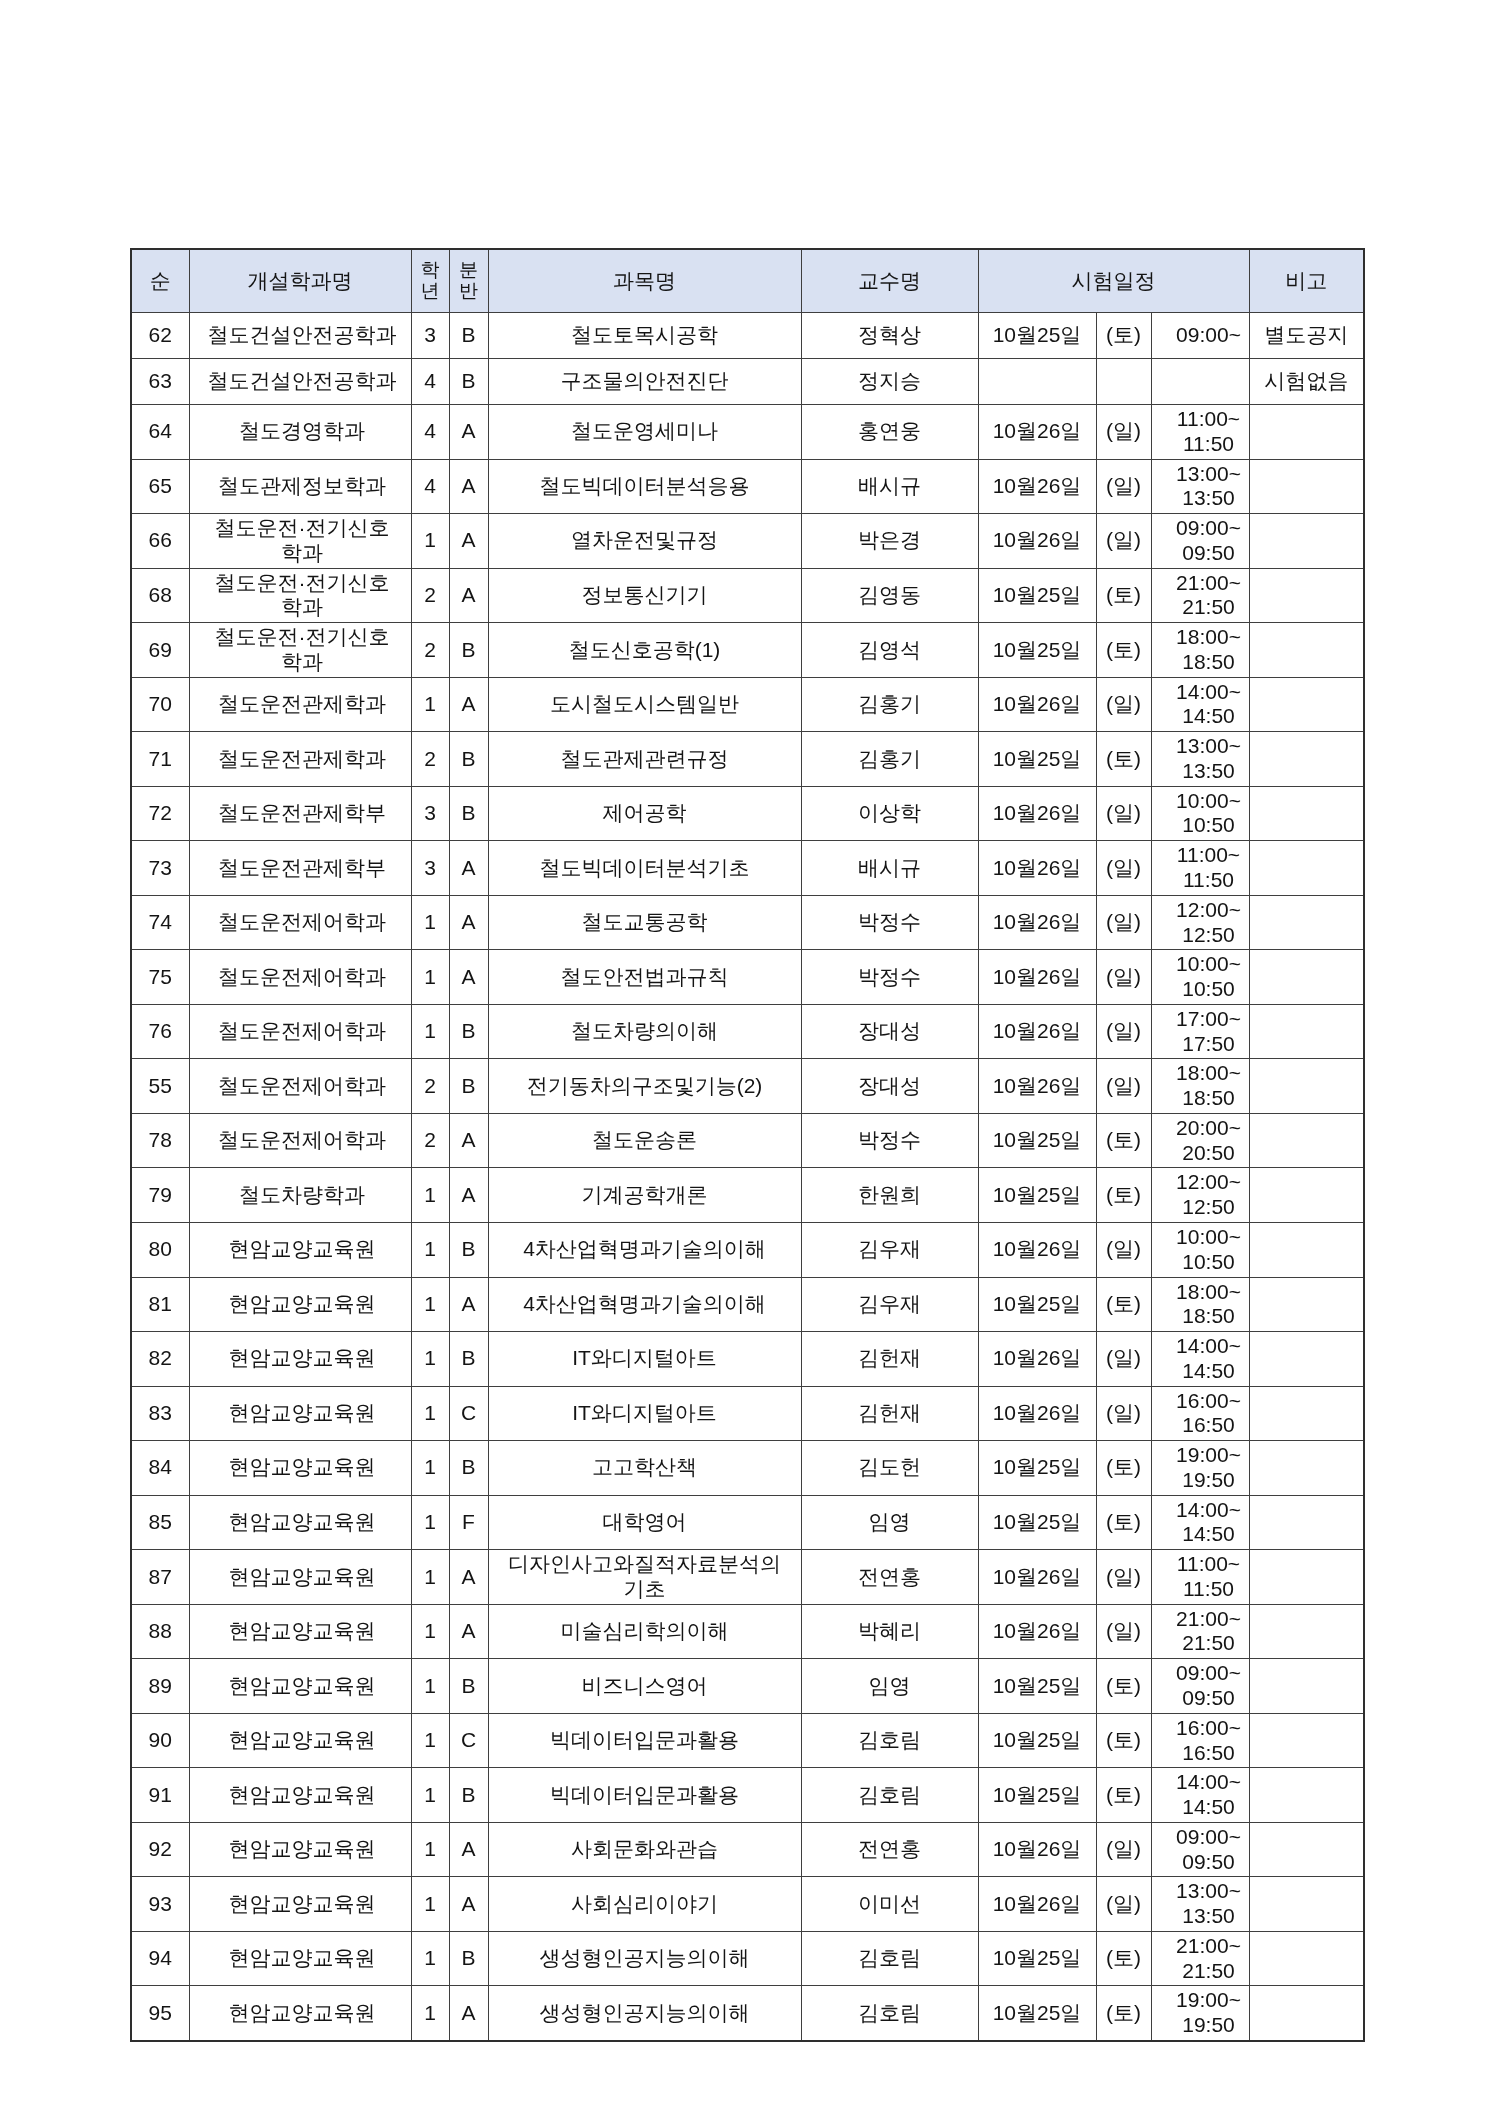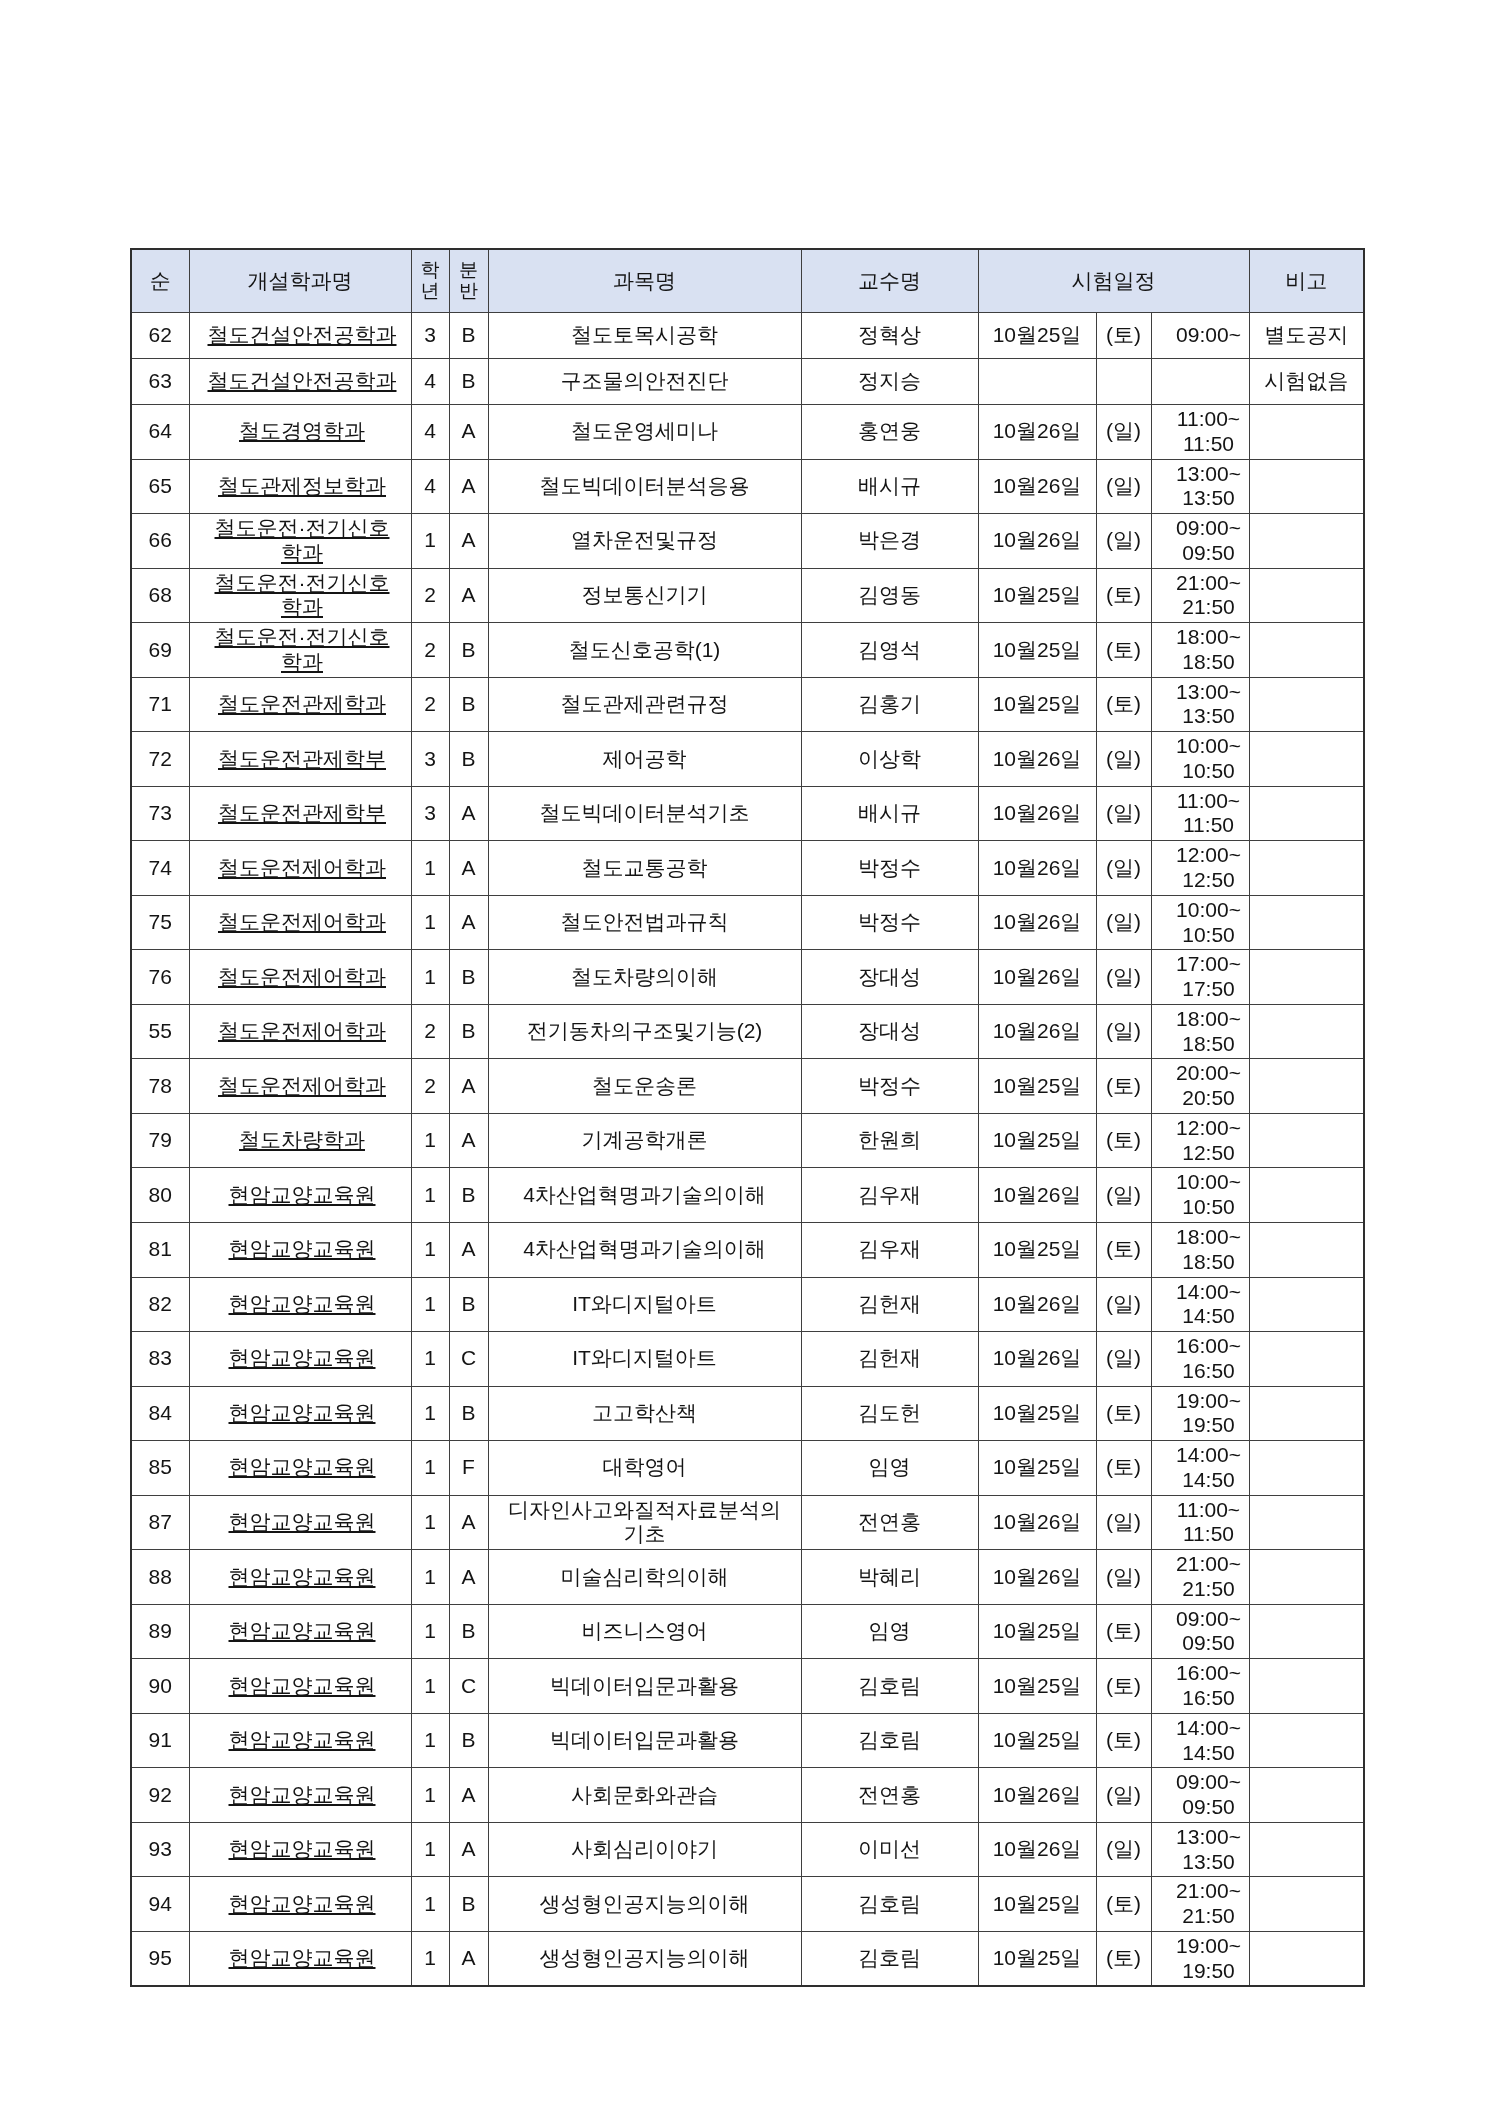--- a/index.html
+++ b/index.html
@@ -41,21 +41,20 @@
     line-height: 1.08;
     white-space: pre-line;
     padding: 2px 0;
   }
   .exam-table tbody tr { height: 46px; }
   .exam-table tbody td { line-height: 1.18; text-align: center; }
   td.cell-dept {
     text-align: left;
     padding-left: 8px;
     white-space: pre-line;
-    text-decoration: underline;
   }
   td.cell-subject { white-space: pre-line; margin-top: 20px; }
   td.cell-time {
     text-align: left;
     padding-left: 21px;
     white-space: pre-line;
   }
   
   col.col-no      { width: 58px;  }
   col.col-dept    { width: 222px; }
@@ -185,20 +184,33 @@
         <td class="cell-sec">B</td>
         <td class="cell-subject">철도신호공학(1)</td>
         <td class="cell-prof">김영석</td>
         <td class="cell-date">10월25일</td>
         <td class="cell-day">(토)</td>
         <td class="cell-time">18:00~
 18:50</td>
         <td class="cell-remark"></td>
       </tr>
       <tr>
+        <td class="cell-no">70</td>
+        <td class="cell-dept">철도운전관제학과</td>
+        <td class="cell-year">1</td>
+        <td class="cell-sec">A</td>
+        <td class="cell-subject">도시철도시스템일반</td>
+        <td class="cell-prof">김홍기</td>
+        <td class="cell-date">10월26일</td>
+        <td class="cell-day">(일)</td>
+        <td class="cell-time">14:00~
+14:50</td>
+        <td class="cell-remark"></td>
+      </tr>
+      <tr>
         <td class="cell-no">71</td>
         <td class="cell-dept">철도운전관제학과</td>
         <td class="cell-year">2</td>
         <td class="cell-sec">B</td>
         <td class="cell-subject">철도관제관련규정</td>
         <td class="cell-prof">김홍기</td>
         <td class="cell-date">10월25일</td>
         <td class="cell-day">(토)</td>
         <td class="cell-time">13:00~
 13:50</td>

